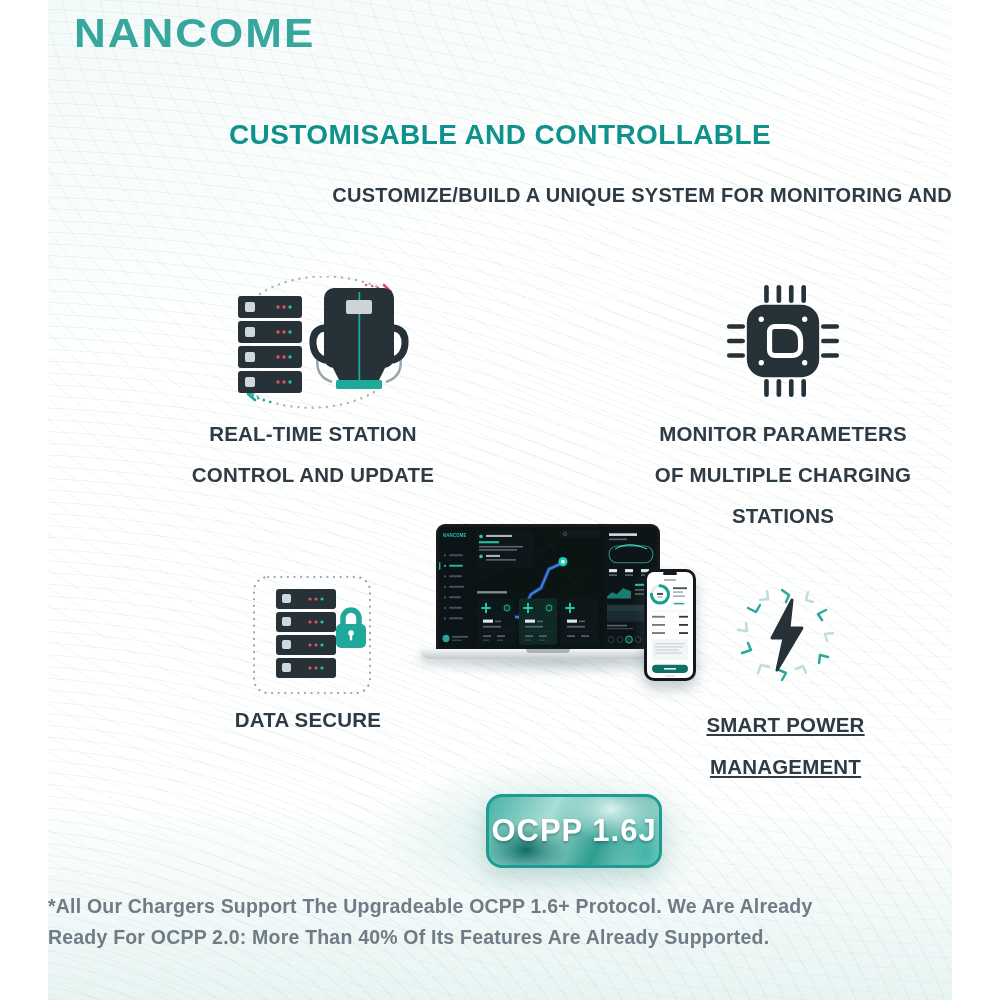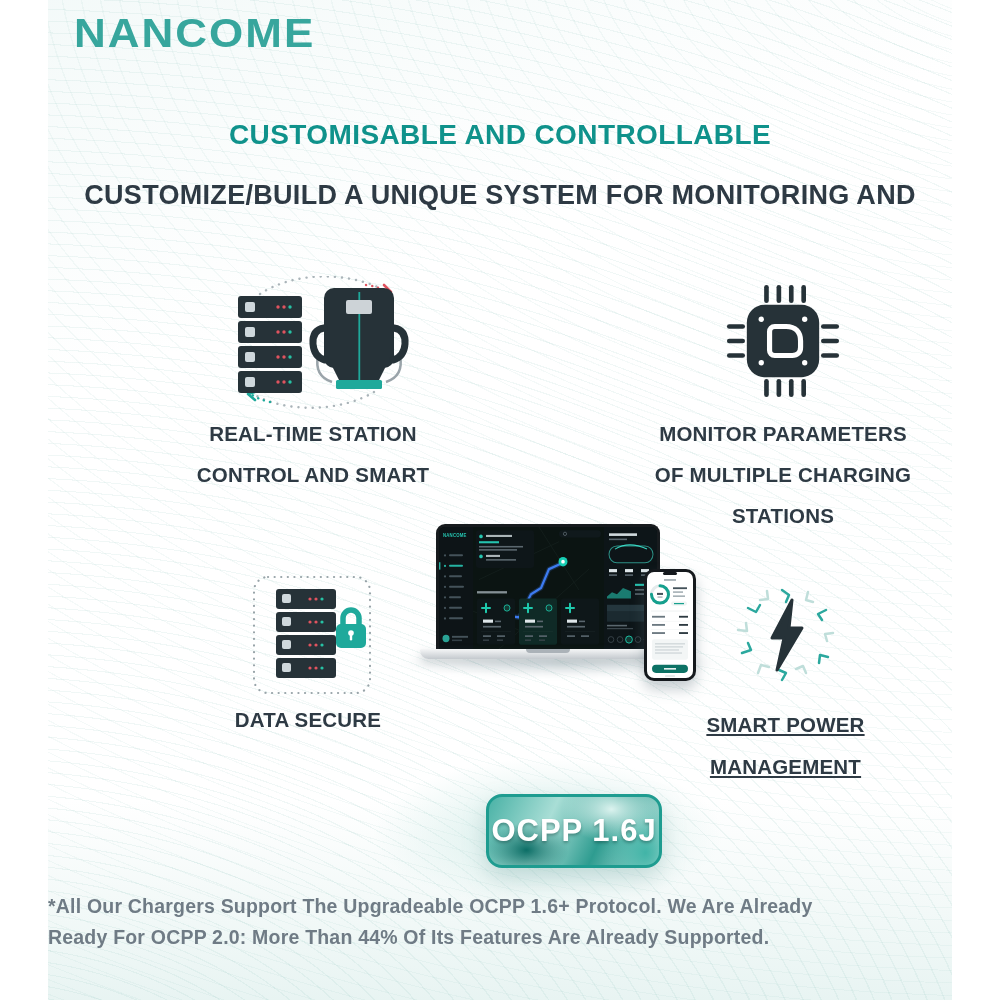--- a/index.html
+++ b/index.html
@@ -13,22 +13,22 @@
   }
   .contours{position:absolute;inset:0;pointer-events:none;
     background:
       repeating-radial-gradient(ellipse 900px 620px at -8% 118%, rgba(150,200,193,.14) 0 1.5px, transparent 1.5px 17px),
       repeating-radial-gradient(ellipse 820px 540px at 108% -8%, rgba(150,200,193,.10) 0 1.5px, transparent 1.5px 19px);
   }
   .logo{position:absolute;left:26px;top:8px;font-size:44px;font-weight:800;
     color:#37A69D;letter-spacing:2px;transform:scaleY(.92);}
   .title{position:absolute;left:0;top:119px;width:100%;text-align:center;
     font-size:28px;font-weight:800;color:#0F928B;letter-spacing:.4px;}
-  .subtitle{position:absolute;left:0;top:173px;width:100%;text-align:center;
-    font-size:27px;font-weight:700;color:#2E3A44;line-height:45px;letter-spacing:.3px;}
+  .subtitle{position:absolute;left:0;top:173px;width:100%;text-align:right;
+    font-size:20px;font-weight:700;color:#2E3A44;line-height:45px;letter-spacing:.3px;}
   .feat-label{position:absolute;text-align:center;font-weight:700;color:#2E3A44;
     font-size:20.5px;line-height:41px;letter-spacing:.2px;}
   .fl1{left:95px;top:413px;width:340px;}
   .fl2{left:575px;top:413px;width:320px;}
   .fl3{left:120px;top:699px;width:280px;}
   .fl4{left:605px;top:704px;width:265px;line-height:42px;text-decoration:underline;}
   .feat-icon{position:absolute;}
   .fi1{left:160px;top:276px;width:215px;height:134px;}
   .fi2{left:673px;top:279px;width:124px;height:124px;}
   .fi3{left:198px;top:572px;width:132px;height:128px;}
@@ -217,21 +217,21 @@
         <path d="M6,46 l9,1 l-1,-8" stroke="#bfdeda"></path>
         <path d="M16,24 l8,4 l4,-7" stroke="#2BA89E"></path>
         <path d="M35,7 l1,8 l-8,1" stroke="#bfdeda"></path>
       </g>
       <path d="M60,16 L40,54 L52,54 L45,86 L70,44 L57,44 Z" fill="#263238" stroke="#263238" stroke-width="3" stroke-linejoin="round"></path>
     </svg>
   </div>
 
   <div class="feat-label fl1">
     <div>REAL-TIME STATION</div>
-    <div>CONTROL AND SMART</div>
+    <div>CONTROL AND UPDATE</div>
   </div>
   <div class="feat-label fl3">
     <div>DATA SECURE</div>
   </div>
   <div class="feat-label fl2">
     <div>MONITOR PARAMETERS</div>
     <div>OF MULTIPLE CHARGING</div>
     <div>STATIONS</div>
   </div>
   <div class="feat-label fl4">
@@ -407,15 +407,15 @@
     </div>
   </div>
 
   <div class="badge-glow"></div>
   <div class="badge">
     <span>OCPP 1.6J</span>
   </div>
 
   <div class="footer">
     <div>*All Our Chargers Support The Upgradeable OCPP 1.6+ Protocol. We Are Already</div>
-    <div>Ready For OCPP 2.0: More Than 44% Of Its Features Are Already Supported.</div>
+    <div>Ready For OCPP 2.0: More Than 40% Of Its Features Are Already Supported.</div>
   </div>
 </div>
 
 </body></html>

